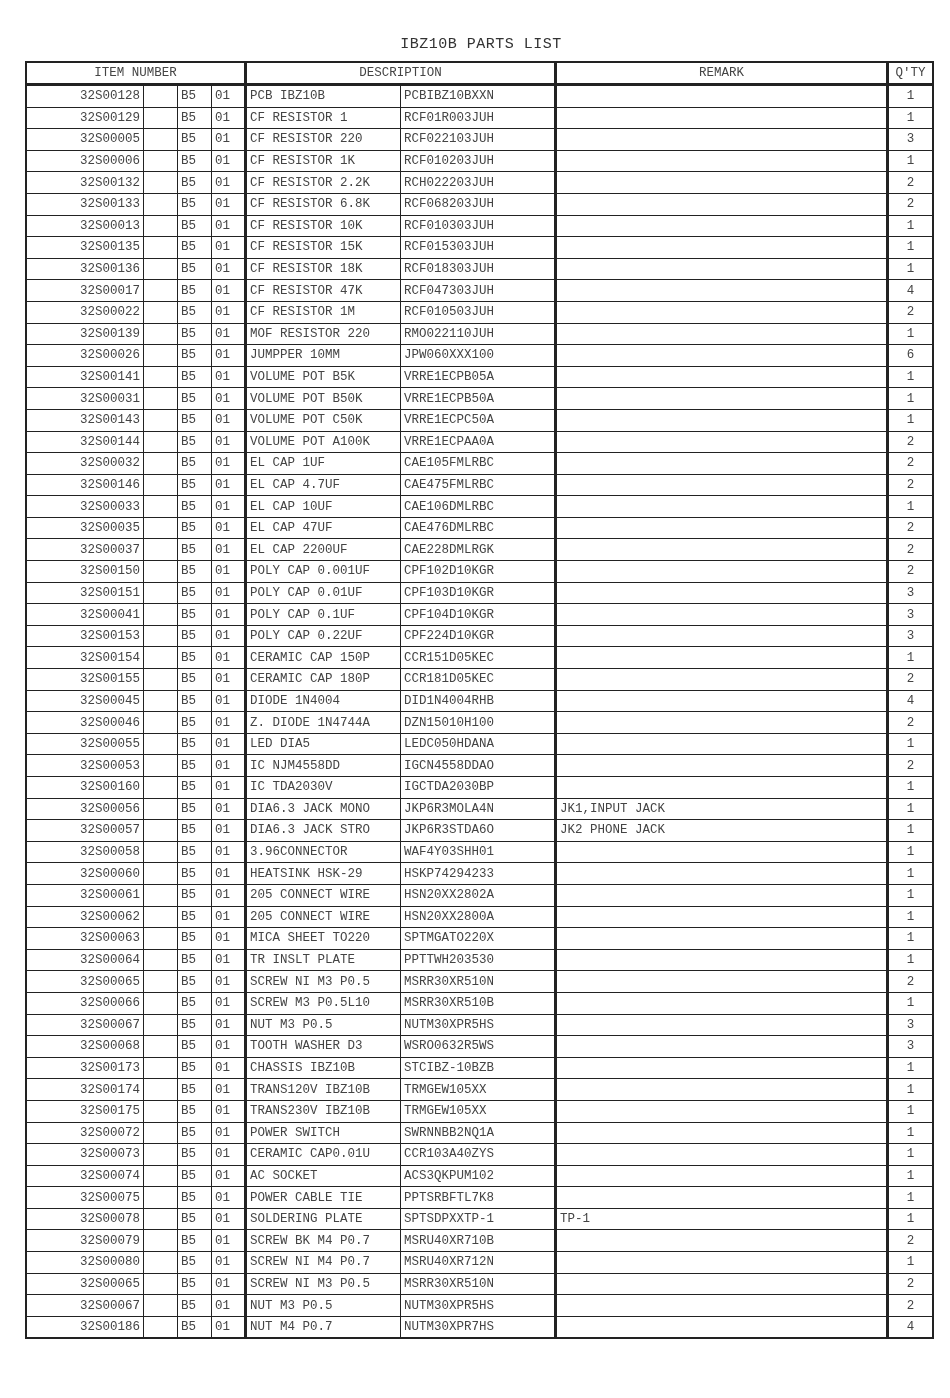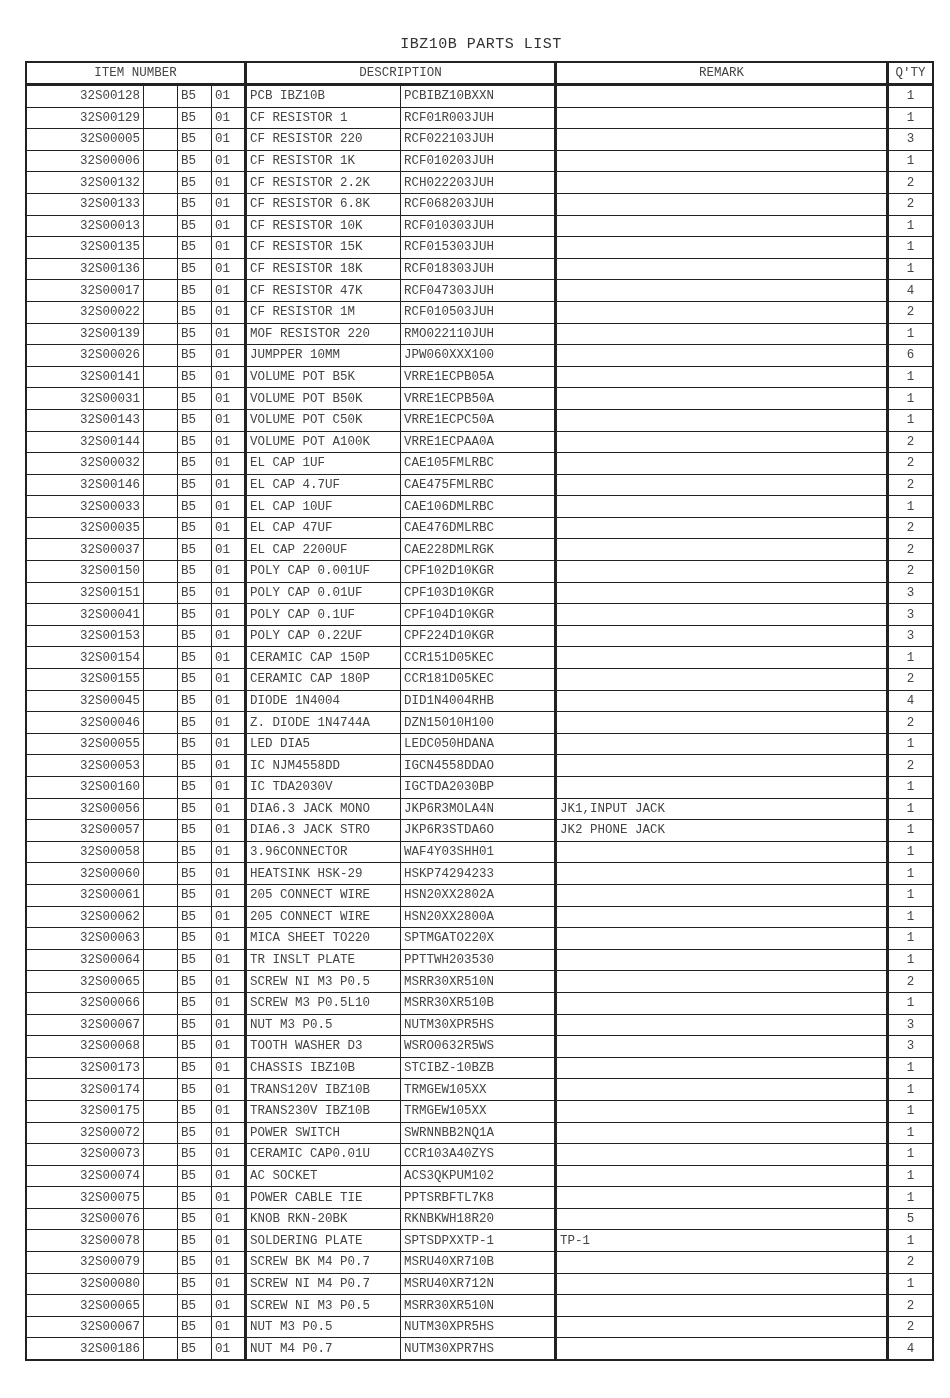--- a/index.html
+++ b/index.html
@@ -549,30 +549,20 @@
         <td class="c-item">32S00075</td>
         <td class="c-blank"></td>
         <td class="c-b5">B5</td>
         <td class="c-01">01</td>
         <td class="c-desc">POWER CABLE TIE</td>
         <td class="c-code">PPTSRBFTL7K8</td>
         <td class="c-remark"></td>
         <td class="c-qty">1</td>
       </tr>
       <tr>
-        <td class="c-item">32S00076</td>
-        <td class="c-blank"></td>
-        <td class="c-b5">B5</td>
-        <td class="c-01">01</td>
-        <td class="c-desc">KNOB RKN-20BK</td>
-        <td class="c-code">RKNBKWH18R20</td>
-        <td class="c-remark"></td>
-        <td class="c-qty">5</td>
-      </tr>
-      <tr>
         <td class="c-item">32S00078</td>
         <td class="c-blank"></td>
         <td class="c-b5">B5</td>
         <td class="c-01">01</td>
         <td class="c-desc">SOLDERING PLATE</td>
         <td class="c-code">SPTSDPXXTP-1</td>
         <td class="c-remark">TP-1</td>
         <td class="c-qty">1</td>
       </tr>
       <tr>

